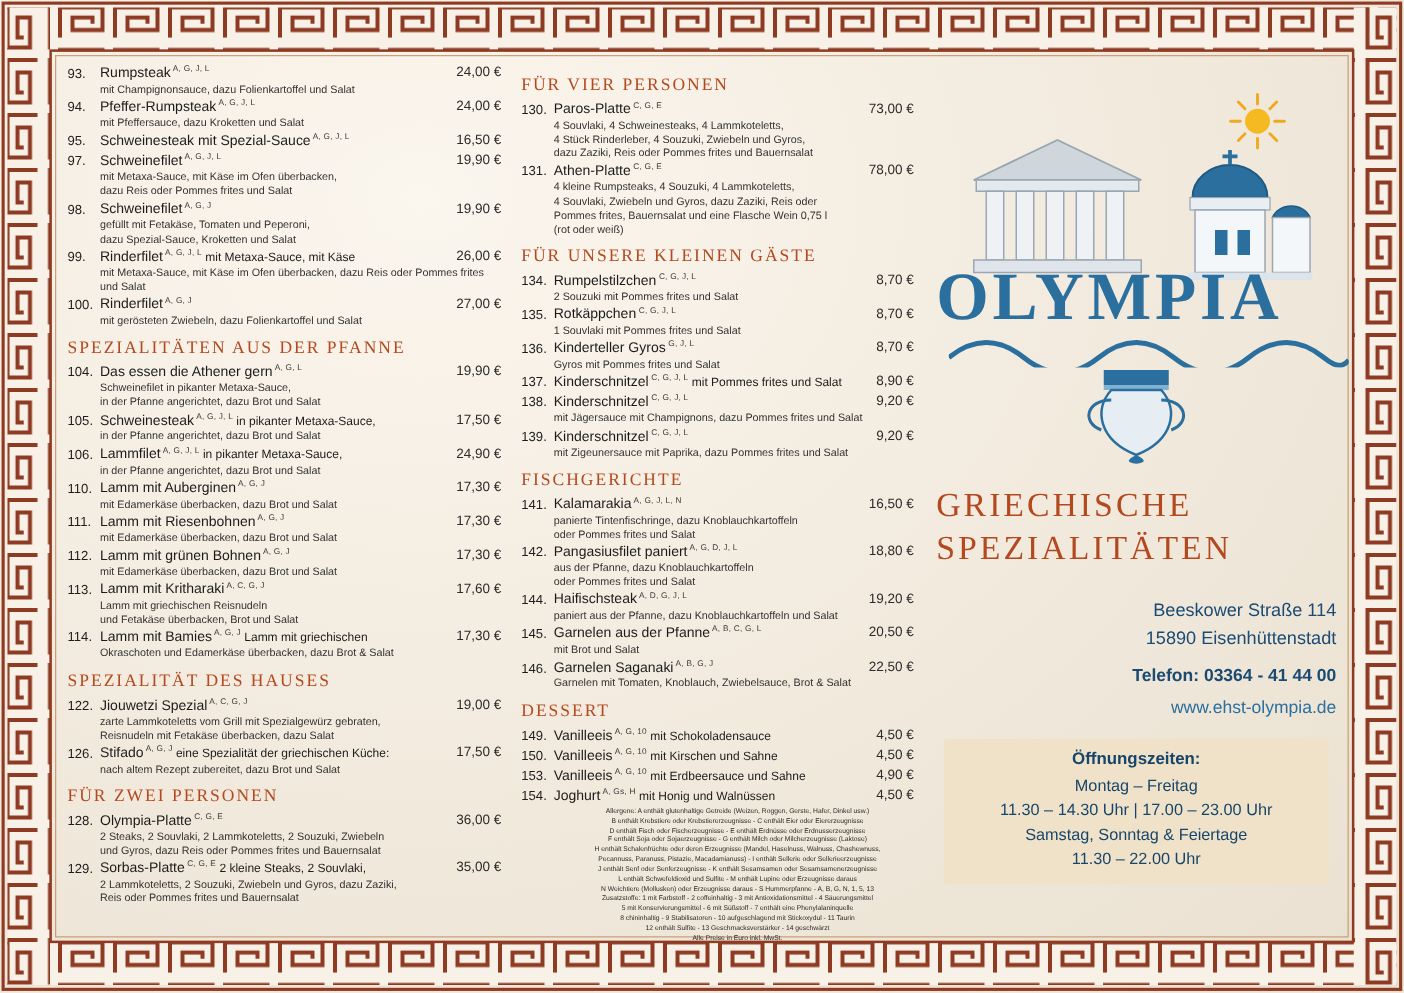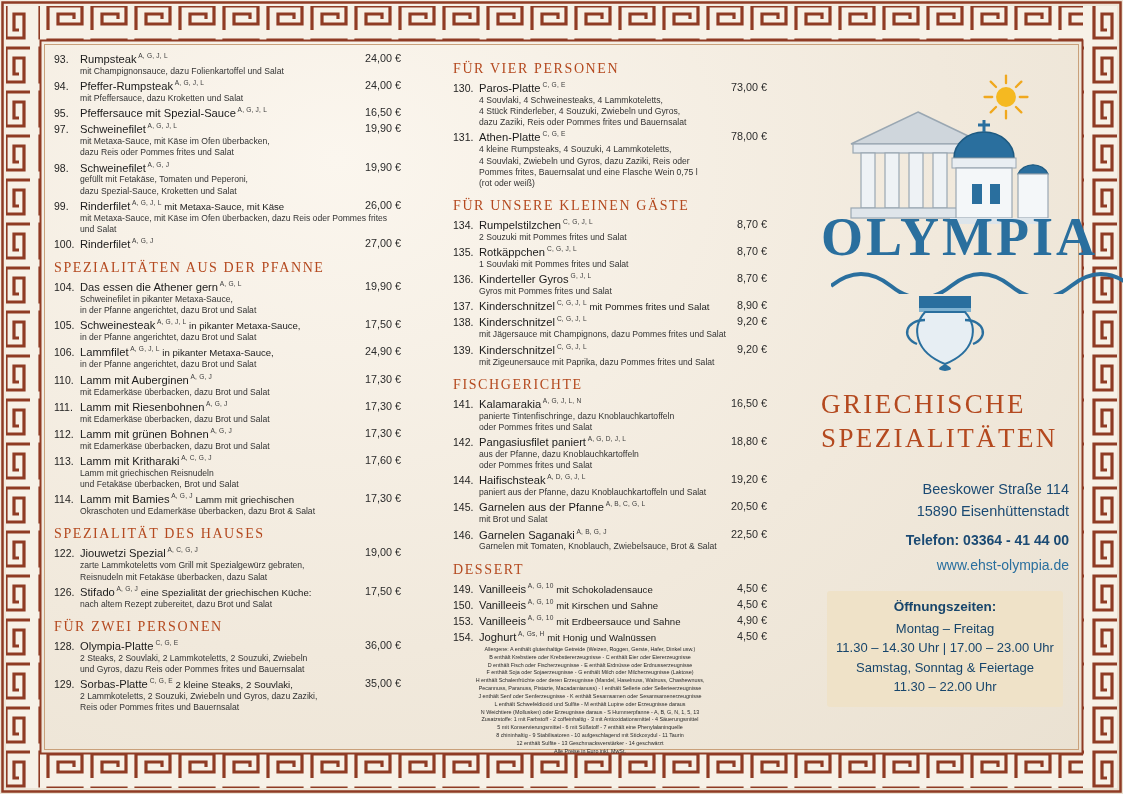--- a/index.html
+++ b/index.html
@@ -19,21 +19,20 @@
   
   .border-frame{position:absolute;inset:0;pointer-events:none;}
 
   
   .content{
     position:absolute;
     left:44px;top:44px;right:44px;bottom:44px;
     display:flex;
     padding:8px 10px 6px 10px;
     box-sizing:border-box;
-    gap:36px;
   }
   .col{box-sizing:border-box;}
   .col-left{width:355px;padding-right:8px;}
   .col-mid{width:330px;padding:0 8px;}
   .col-right{flex:1;padding-left:10px;position:relative;}
 
   h2.section{
     font-family:"Liberation Serif", serif;
     color:#b4491f;
     font-size:14px;
@@ -191,21 +190,21 @@
               <div class="name"><span>Pfeffer-Rumpsteak</span><span class="alg"> A, G, J, L</span></div>
               <div class="price">24,00 €</div>
             </div>
             <div class="desc">mit Pfeffersauce, dazu Kroketten und Salat</div>
           </div>
         </div>
         <div class="item">
           <div class="num">95.</div>
           <div class="body">
             <div class="row1">
-              <div class="name"><span>Pfeffersauce mit Spezial-Sauce</span><span class="alg"> A, G, J, L</span></div>
+              <div class="name"><span>Schweinesteak mit Spezial-Sauce</span><span class="alg"> A, G, J, L</span></div>
               <div class="price">16,50 €</div>
             </div>
           </div>
         </div>
         <div class="item">
           <div class="num">97.</div>
           <div class="body">
             <div class="row1">
               <div class="name"><span>Schweinefilet</span><span class="alg"> A, G, J, L</span></div>
               <div class="price">19,90 €</div>
@@ -235,20 +234,21 @@
             <div class="desc">mit Metaxa-Sauce, mit Käse im Ofen überbacken, dazu Reis oder Pommes frites und Salat</div>
           </div>
         </div>
         <div class="item">
           <div class="num">100.</div>
           <div class="body">
             <div class="row1">
               <div class="name"><span>Rinderfilet</span><span class="alg"> A, G, J</span></div>
               <div class="price">27,00 €</div>
             </div>
+            <div class="desc">mit gerösteten Zwiebeln, dazu Folienkartoffel und Salat</div>
           </div>
         </div>
         <h2 class="section">SPEZIALITÄTEN AUS DER PFANNE</h2>
         <div class="item">
           <div class="num">104.</div>
           <div class="body">
             <div class="row1">
               <div class="name"><span>Das essen die Athener gern</span><span class="alg"> A, G, L</span></div>
               <div class="price">19,90 €</div>
             </div>

